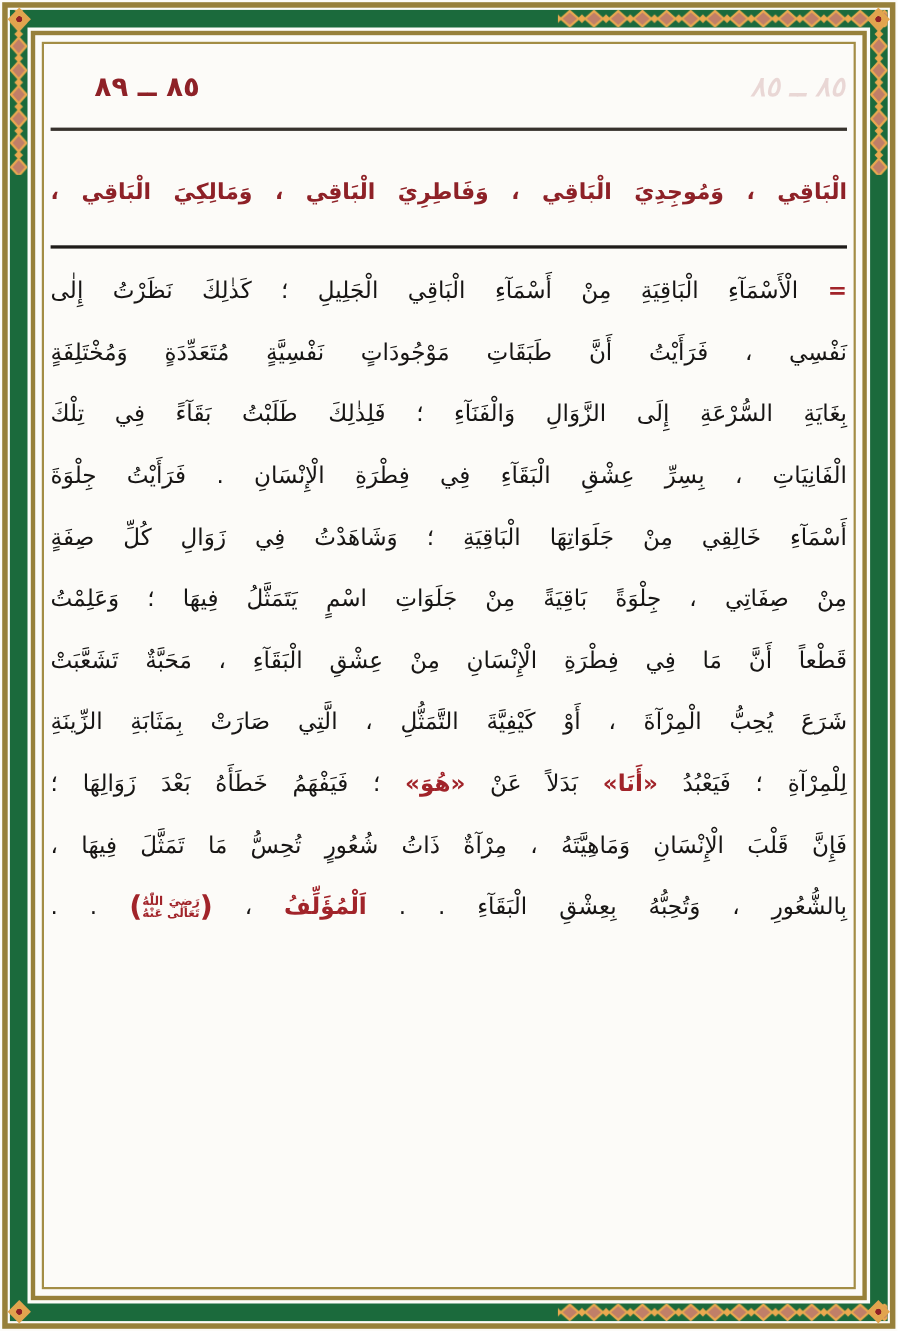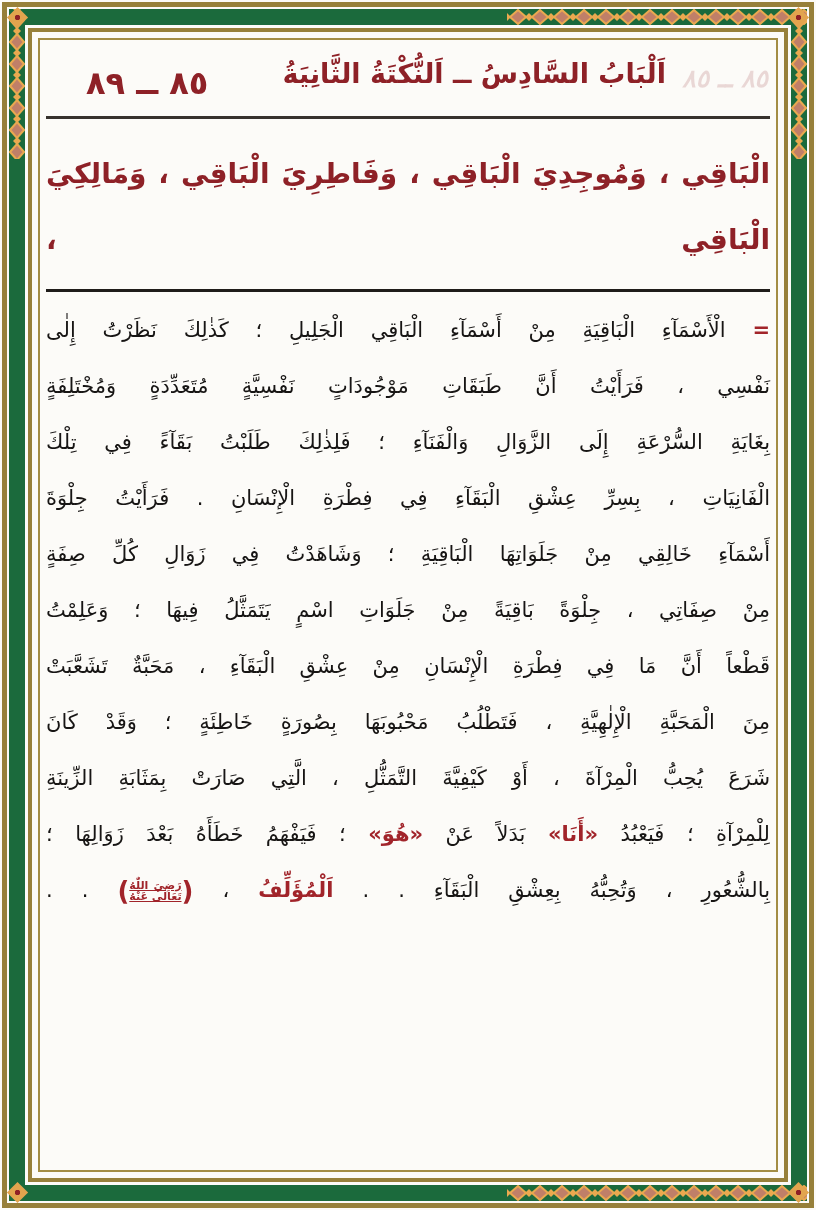--- a/index.html
+++ b/index.html
@@ -20,38 +20,38 @@
   .corner{position:absolute;width:15px;height:15px;transform:rotate(45deg);
     background:radial-gradient(circle at 50% 50%, #8f2026 0 2.5px, #e2a44e 3px);
     pointer-events:none;}
   .c-tl{left:10px;top:10px;} .c-tr{right:10px;top:10px;}
   .c-bl{left:10px;bottom:10px;} .c-br{right:10px;bottom:10px;}
   
   .content{position:absolute;top:46px;bottom:46px;left:46px;right:46px;direction:rtl;}
   .header{position:relative;padding:12px 0 10px 0;border-bottom:3px solid #37322d;height:48px;}
   .title{font-size:27px;font-weight:bold;color:#8e2127;text-align:right;
     padding-right:104px;white-space:nowrap;position:relative;z-index:2;}
-  .pagenums{position:absolute;left:40px;top:18px;font-size:32px;font-weight:bold;color:#8e2127;z-index:2;}
+  .pagenums{position:absolute;left:40px;top:18px;font-size:25px;font-weight:bold;color:#8e2127;z-index:2;}
   .ghost{position:absolute;right:2px;top:18px;font-size:25px;font-weight:bold;
     color:#8e2127;opacity:0.16;z-index:1;font-style:italic;}
   .bodytext{margin-top:22px;}
   .bodytext .line{
-    font-size:28px;font-weight:bold;color:#8e2127;line-height:66px;
+    font-size:20px;font-weight:bold;color:#8e2127;line-height:66px;
     text-align:justify;text-align-last:justify;text-justify:inter-word;
   }
   .fnote{margin-top:16px;border-top:3px solid #1f1c1a;padding-top:10px;}
   .fnote .fline{
     font-size:21px;color:#171514;line-height:56px;
     text-align:justify;text-align-last:justify;text-justify:inter-word;
   }
   .seg{white-space:pre-wrap;}
   .seg.r{color:#a1242a;font-weight:bold;}
   .seg.sup{font-size:0.55em;vertical-align:super;}
   .seg.seal{color:#a1242a;font-weight:bold;display:inline-block;vertical-align:middle;line-height:11px;}
-  .seal .stack{display:inline-block;font-size:11px;line-height:11px;text-align:left;vertical-align:middle;text-decoration:underline;}
+  .seal .stack{display:inline-block;font-size:11px;line-height:11px;text-align:left;vertical-align:middle;}
   .seal .paren{font-size:26px;vertical-align:middle;font-weight:bold;}
   .defs-hidden{position:absolute;width:0;height:0;overflow:hidden;}
 </style>
 </head>
 <body>
 
 <div class="page">
 
   <svg class="defs-hidden" aria-hidden="true">
     <defs>
@@ -86,36 +86,35 @@
   <div class="corner c-tr"></div>
   <div class="corner c-bl"></div>
   <div class="corner c-br"></div>
   <div class="b2"></div>
   <div class="b3"></div>
 
   <div class="content">
 
     <div class="header">
       <div class="ghost">٨٥ ــ ٨٥</div>
-      <div class="title">اَلْبَابُ السَّادِسُ ــ اَلنُّكْتَةُ الثَّانِيَةُ</div>
       <div class="pagenums">٨٥ ــ ٨٩</div>
     </div>
 
     <div class="bodytext">
         <div class="line"><span class="seg">الْبَاقِي ، وَمُوجِدِيَ الْبَاقِي ، وَفَاطِرِيَ الْبَاقِي ، وَمَالِكِيَ الْبَاقِي ،</span></div>
       </div>
 
     <div class="fnote">
         <div class="fline"><span class="seg r">=</span><span class="seg"> الْأَسْمَآءِ الْبَاقِيَةِ مِنْ أَسْمَآءِ الْبَاقِي الْجَلِيلِ ؛ كَذٰلِكَ نَظَرْتُ إِلٰى</span></div>
         <div class="fline"><span class="seg">نَفْسِي ، فَرَأَيْتُ أَنَّ طَبَقَاتِ مَوْجُودَاتٍ نَفْسِيَّةٍ مُتَعَدِّدَةٍ وَمُخْتَلِفَةٍ</span></div>
         <div class="fline"><span class="seg">بِغَايَةِ السُّرْعَةِ إِلَى الزَّوَالِ وَالْفَنَآءِ ؛ فَلِذٰلِكَ طَلَبْتُ بَقَآءً فِي تِلْكَ</span></div>
         <div class="fline"><span class="seg">الْفَانِيَاتِ ، بِسِرِّ عِشْقِ الْبَقَآءِ فِي فِطْرَةِ الْإِنْسَانِ . فَرَأَيْتُ جِلْوَةَ</span></div>
         <div class="fline"><span class="seg">أَسْمَآءِ خَالِقِي مِنْ جَلَوَاتِهَا الْبَاقِيَةِ ؛ وَشَاهَدْتُ فِي زَوَالِ كُلِّ صِفَةٍ</span></div>
         <div class="fline"><span class="seg">مِنْ صِفَاتِي ، جِلْوَةً بَاقِيَةً مِنْ جَلَوَاتِ اسْمٍ يَتَمَثَّلُ فِيهَا ؛ وَعَلِمْتُ</span></div>
         <div class="fline"><span class="seg">قَطْعاً أَنَّ مَا فِي فِطْرَةِ الْإِنْسَانِ مِنْ عِشْقِ الْبَقَآءِ ، مَحَبَّةٌ تَشَعَّبَتْ</span></div>
-        <div class="fline"><span class="seg">مِنَ الْمَحَبَّةِ الْإِلٰهِيَّةِ ، فَتَطْلُبُ مَحْبُوبَهَا بِصُورَةٍ خَاطِئَةٍ ؛ وَقَدْ كَانَ</span></div>
         <div class="fline"><span class="seg">شَرَعَ يُحِبُّ الْمِرْآةَ ، أَوْ كَيْفِيَّةَ التَّمَثُّلِ ، الَّتِي صَارَتْ بِمَثَابَةِ الزِّينَةِ</span></div>
         <div class="fline"><span class="seg">لِلْمِرْآةِ ؛ فَيَعْبُدُ </span><span class="seg r">«أَنَا»</span><span class="seg"> بَدَلاً عَنْ </span><span class="seg r">«هُوَ»</span><span class="seg"> ؛ فَيَفْهَمُ خَطَأَهُ بَعْدَ زَوَالِهَا ؛</span></div>
+        <div class="fline"><span class="seg">فَإِنَّ قَلْبَ الْإِنْسَانِ وَمَاهِيَّتَهُ ، مِرْآةٌ ذَاتُ شُعُورٍ تُحِسُّ مَا تَمَثَّلَ فِيهَا ،</span></div>
         <div class="fline"><span class="seg">بِالشُّعُورِ ، وَتُحِبُّهُ بِعِشْقِ الْبَقَآءِ . . </span><span class="seg r">اَلْمُؤَلِّفُ</span><span class="seg"> ، </span><span class="seg seal"><span class="paren">(</span><span class="stack">رَضِيَ اللّٰهُ<br>تَعَالٰى عَنْهُ</span><span class="paren">)</span></span><span class="seg"> . .</span></div>
       </div>
 
   </div>
 </div>
 
 </body></html>

